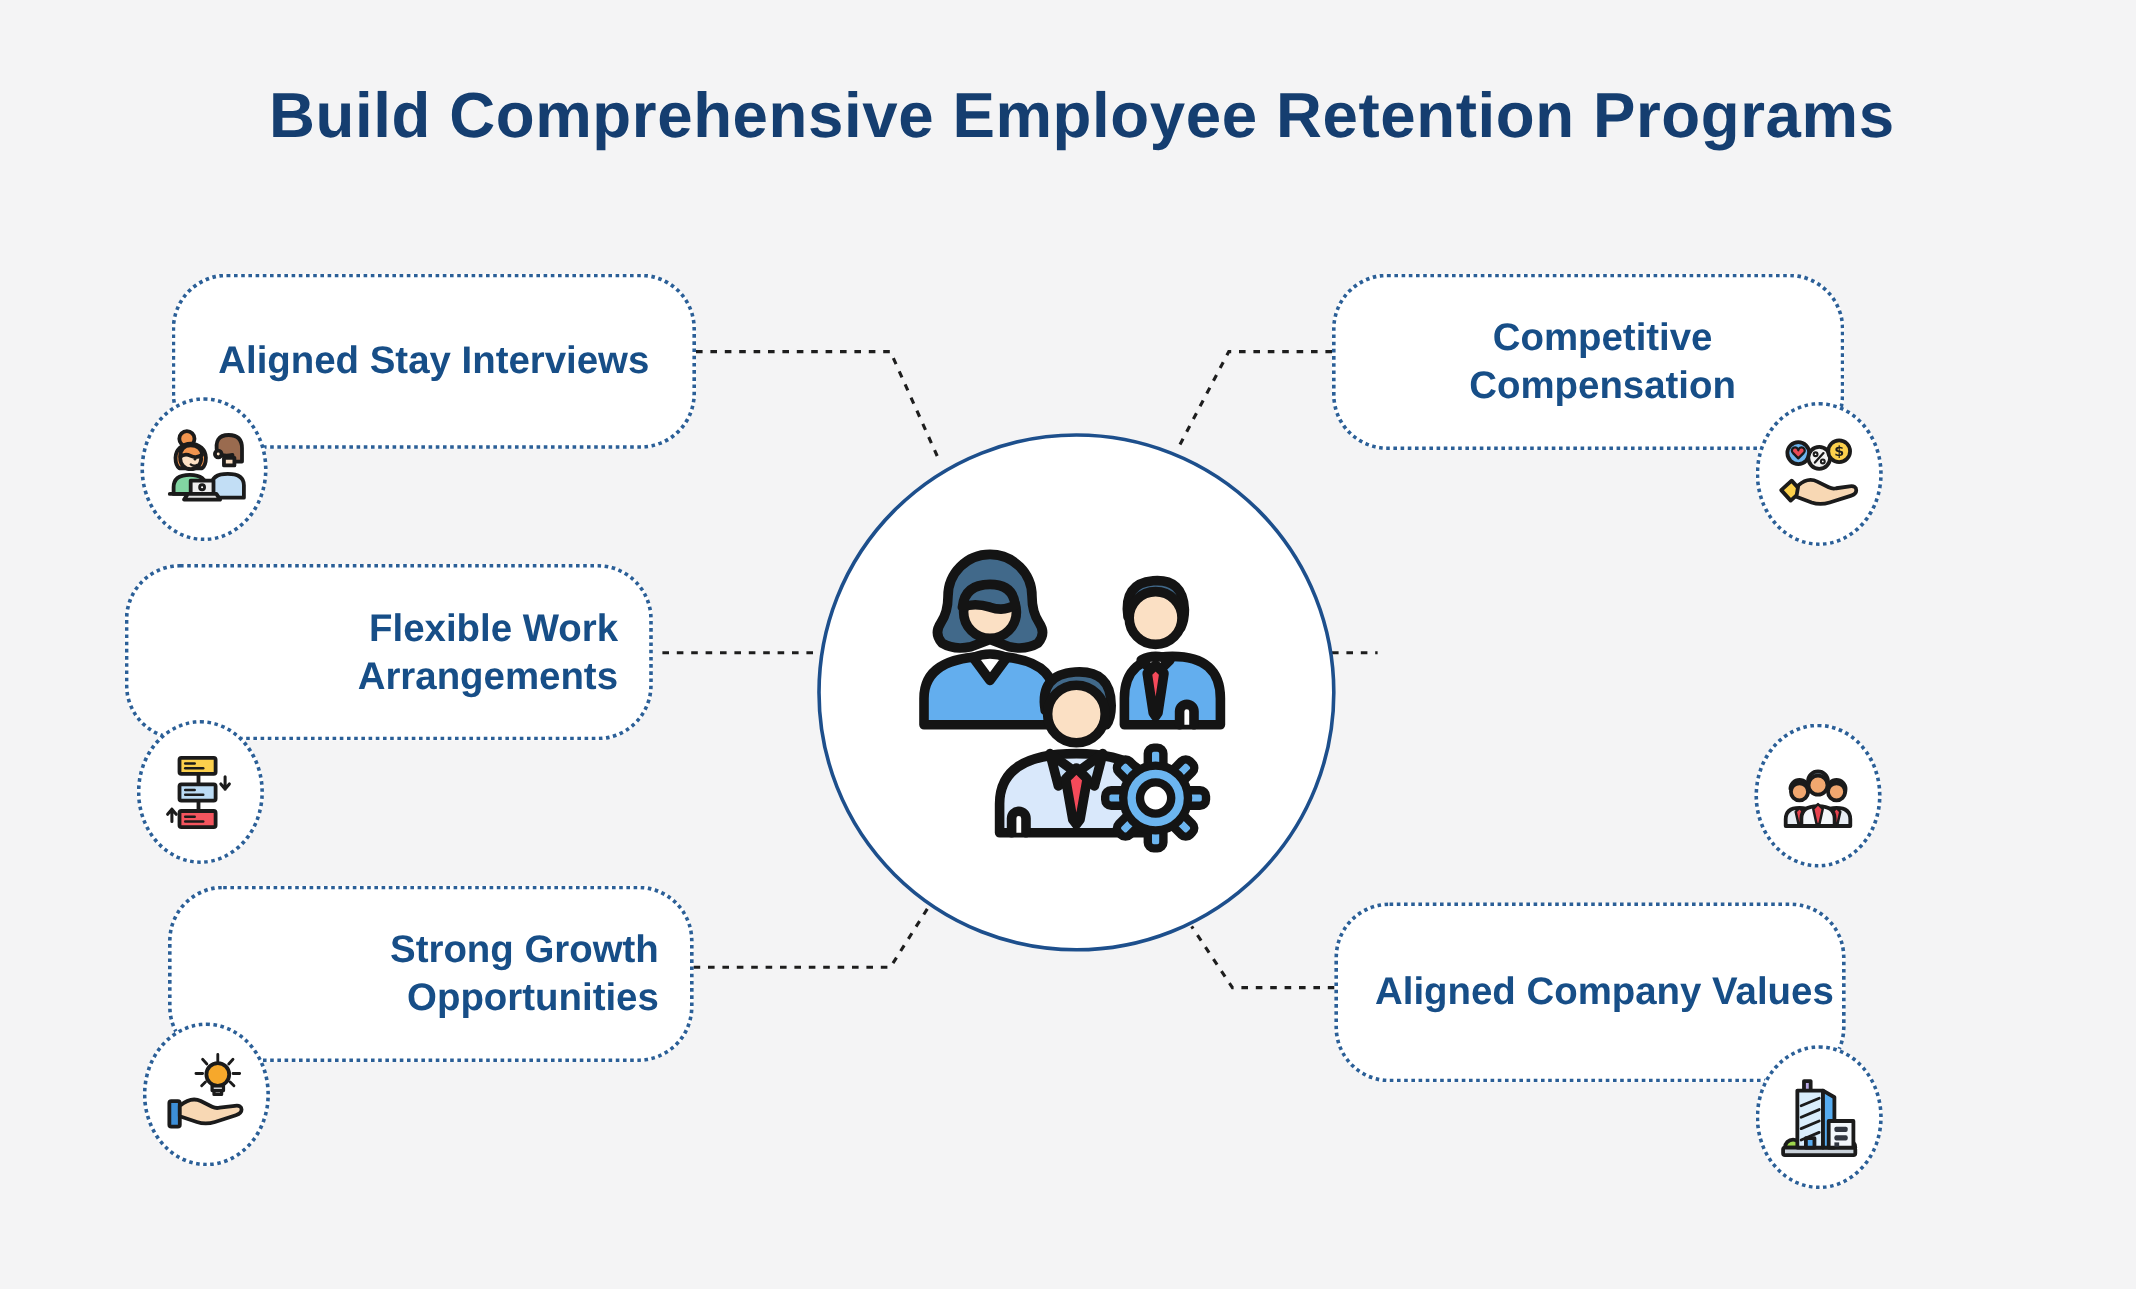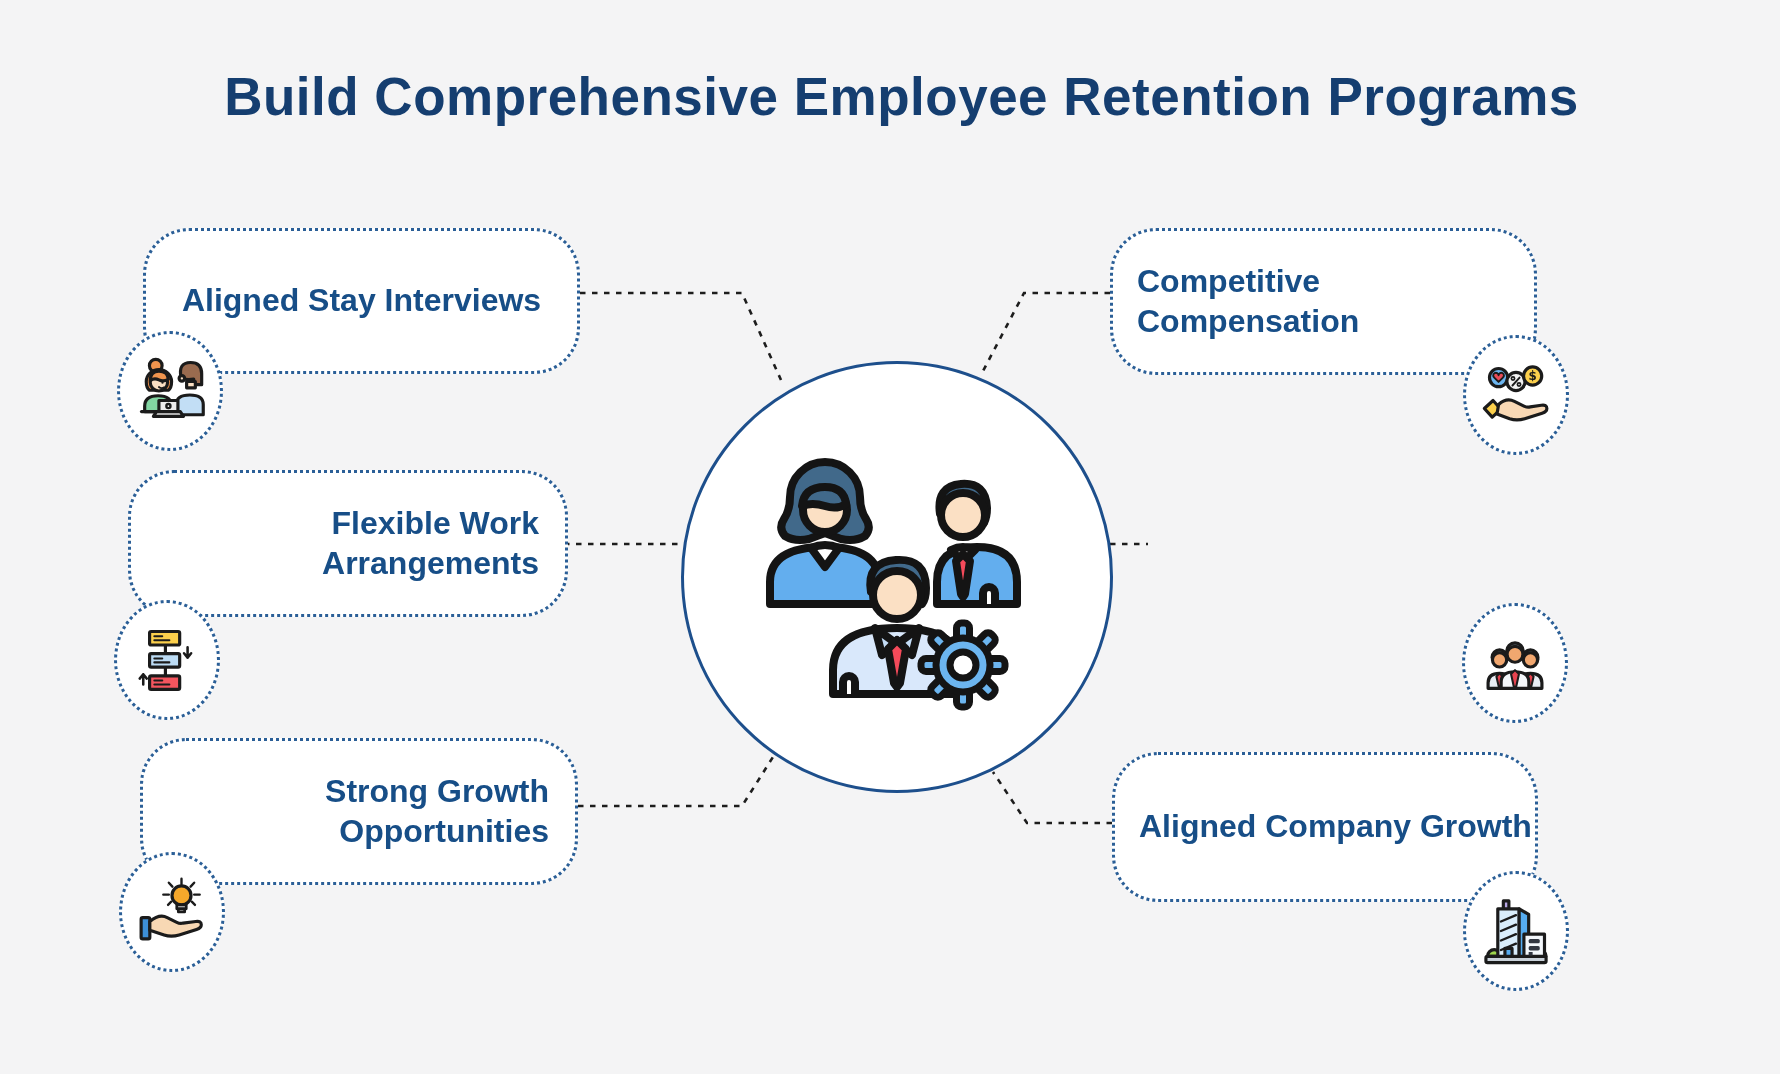--- a/index.html
+++ b/index.html
@@ -15,23 +15,23 @@
   .node{
     position:absolute;z-index:2;background:#ffffff;border:3px dotted #2b5f97;
     border-radius:46px;display:flex;align-items:center;box-sizing:border-box;
   }
   .node .label{
     width:100%;font-size:32px;font-weight:700;color:#174e87;line-height:1.22;
     white-space:pre-line;
   }
   .t-center{text-align:center;}
   .t-right{text-align:right;padding-right:26px;}
-  .t-left{text-align:left;padding-left:24px;}
+  .t-left{text-align:center;padding-left:24px;}
   #box-stay{left:143px;top:228px;width:437px;height:146px;}
-  #box-flex{left:128px;top:470px;width:440px;height:147px;}
+  #box-flex{left:104px;top:470px;width:440px;height:147px;}
   #box-growth{left:140px;top:738px;width:438px;height:147px;}
   #box-comp{left:1110px;top:228px;width:427px;height:147px;}
   #box-mgr{left:1148px;top:470px;width:425px;height:148px;}
   #box-values{left:1112px;top:752px;width:426px;height:150px;}
   .icon-bubble{
     position:absolute;z-index:3;width:106px;height:120px;background:#ffffff;
     border:3px dotted #2b5f97;border-radius:50%;display:flex;align-items:center;
     justify-content:center;box-sizing:border-box;
   }
   #bub-stay{left:117px;top:331px;}
@@ -117,21 +117,21 @@
   <div class="node" id="box-growth">
     <div class="label t-right">Strong Growth
 Opportunities</div>
   </div>
 
   <div class="node" id="box-comp">
     <div class="label t-left">Competitive
 Compensation</div>
   </div>
   <div class="node" id="box-values">
-    <div class="label t-left">Aligned Company Growth</div>
+    <div class="label t-left">Aligned Company Values</div>
   </div>
 
   <div class="icon-bubble" id="bub-stay">
     <svg width="76" height="76" viewBox="0 0 96 96">
       <g stroke="#1b1b1b" stroke-width="4" stroke-linecap="round" stroke-linejoin="round">
         <line x1="12" y1="74" x2="56" y2="74"></line>
         <circle cx="30" cy="16" r="8" fill="#f0944e"></circle>
         <path d="M18 36 a16 15 0 0 1 32 0 q0 8 -4 11 h-24 q-4 -3 -4 -11 z" fill="#f0944e"></path>
         <circle cx="34" cy="37" r="11" fill="#fbe0c4"></circle>
         <path d="M23 35 q0 -12 11 -12 q11 0 12 10 q-6 4 -12 1 q-6 -3 -11 1 z" fill="#f0944e"></path>

